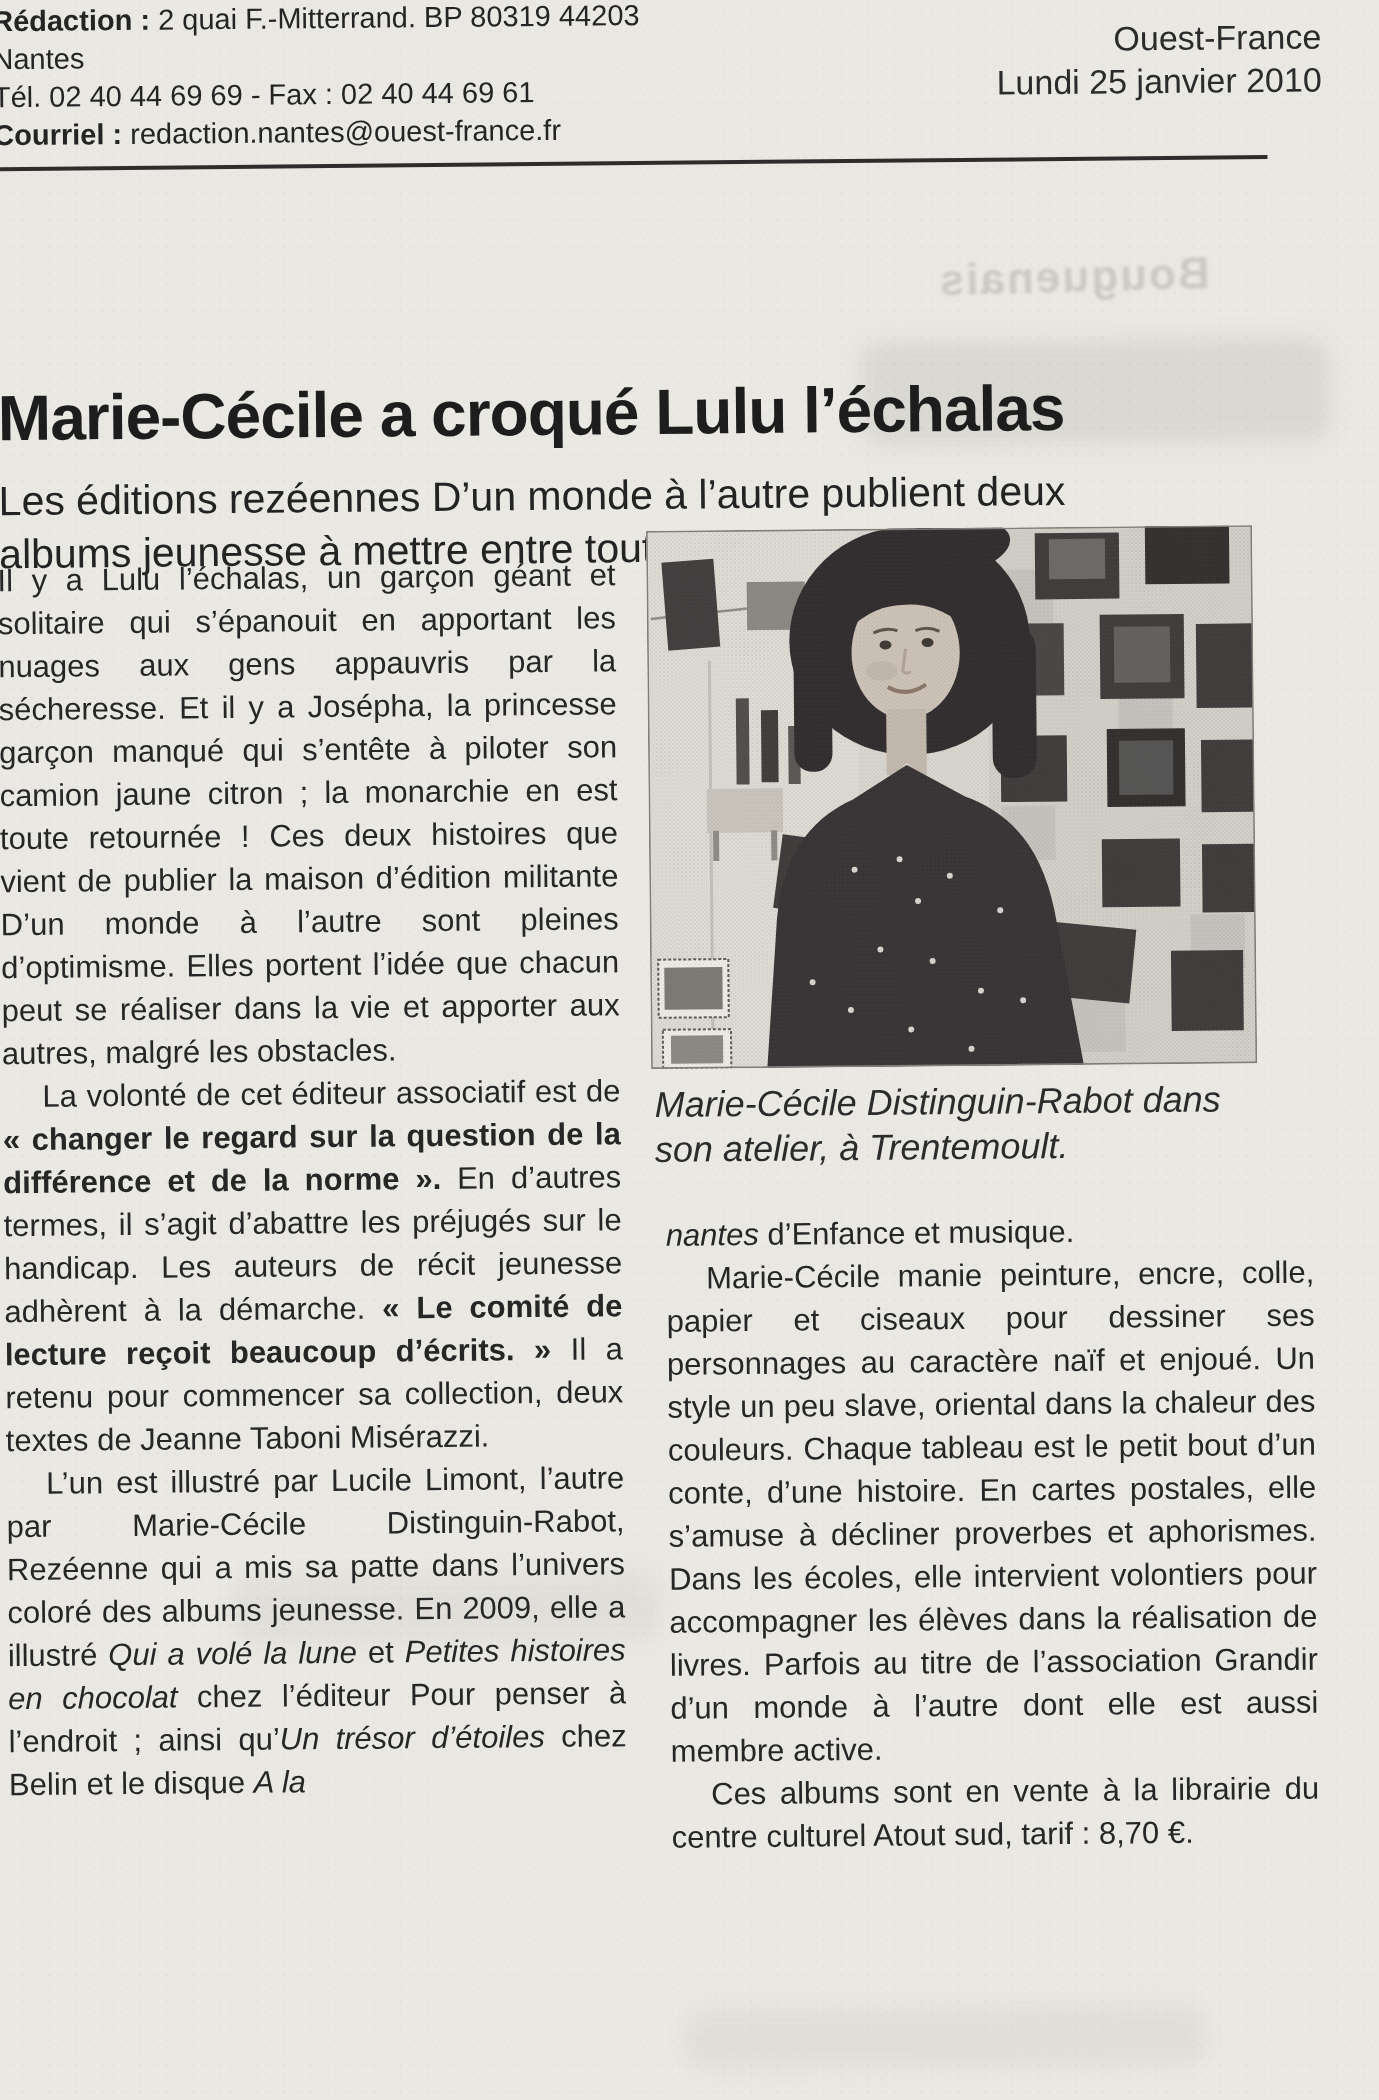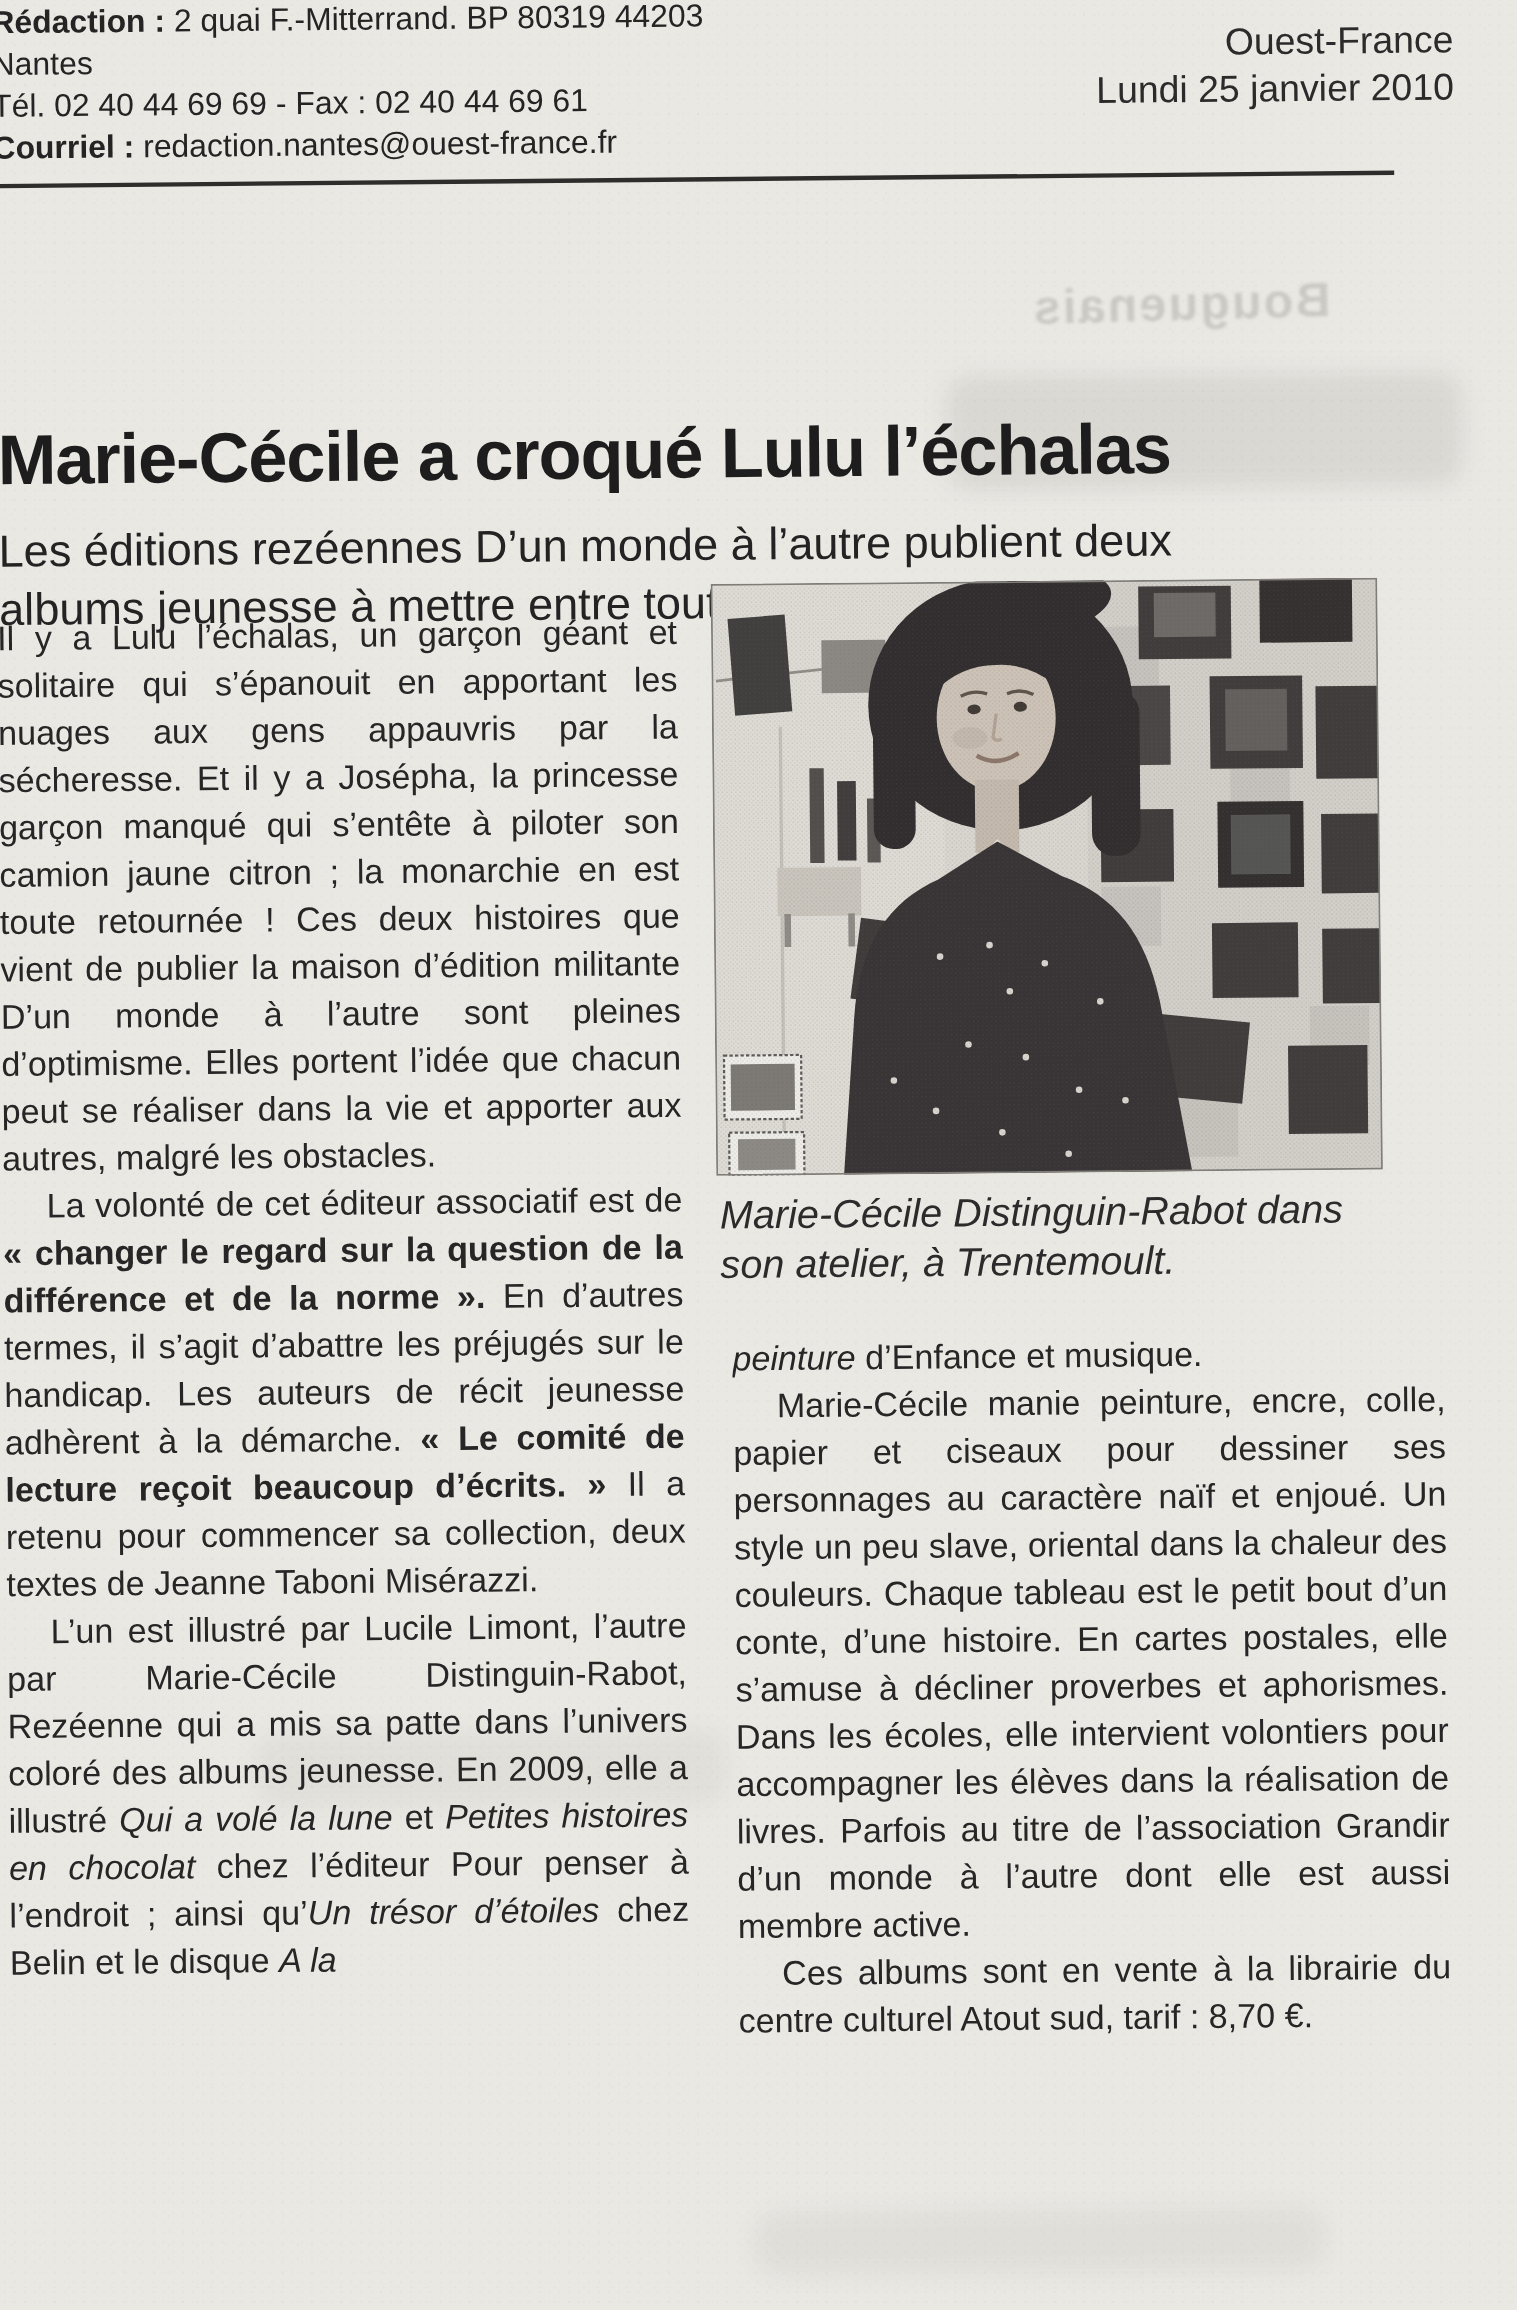--- a/index.html
+++ b/index.html
@@ -237,19 +237,19 @@
           </g>
         </g>
 
         <rect width="605" height="537" fill="url(#ht)" opacity="0.16"></rect>
         <rect x="0.8" y="0.8" width="603.4" height="535.4" fill="none" stroke="#7e7b76" stroke-width="1.6"></rect>
       </svg>
     </figure>
     <figcaption class="abs caption">Marie-Cécile Distinguin-Rabot dans son atelier, à Trentemoult.</figcaption>
 
     <div class="abs col col-right">
-        <p class=""><span class="i">peinture</span><span> d’Enfance et musique.</span></p>
+        <p class=""><span class="i">nantes</span><span> d’Enfance et musique.</span></p>
         <p class="indent"><span>Marie-Cécile manie peinture, encre, colle, papier et ciseaux pour dessiner ses personnages au caractère naïf et enjoué. Un style un peu slave, oriental dans la chaleur des couleurs. Chaque tableau est le petit bout d’un conte, d’une histoire. En cartes postales, elle s’amuse à décliner proverbes et aphorismes. Dans les écoles, elle intervient volontiers pour accompagner les élèves dans la réalisation de livres. Parfois au titre de l’association Grandir d’un monde à l’autre dont elle est aussi membre active.</span></p>
         <p class="indent"><span>Ces albums sont en vente à la librairie du centre culturel Atout sud, tarif : 8,70 €.</span></p>
       </div>
 
   </div>
 </div>
 
 </body></html>

